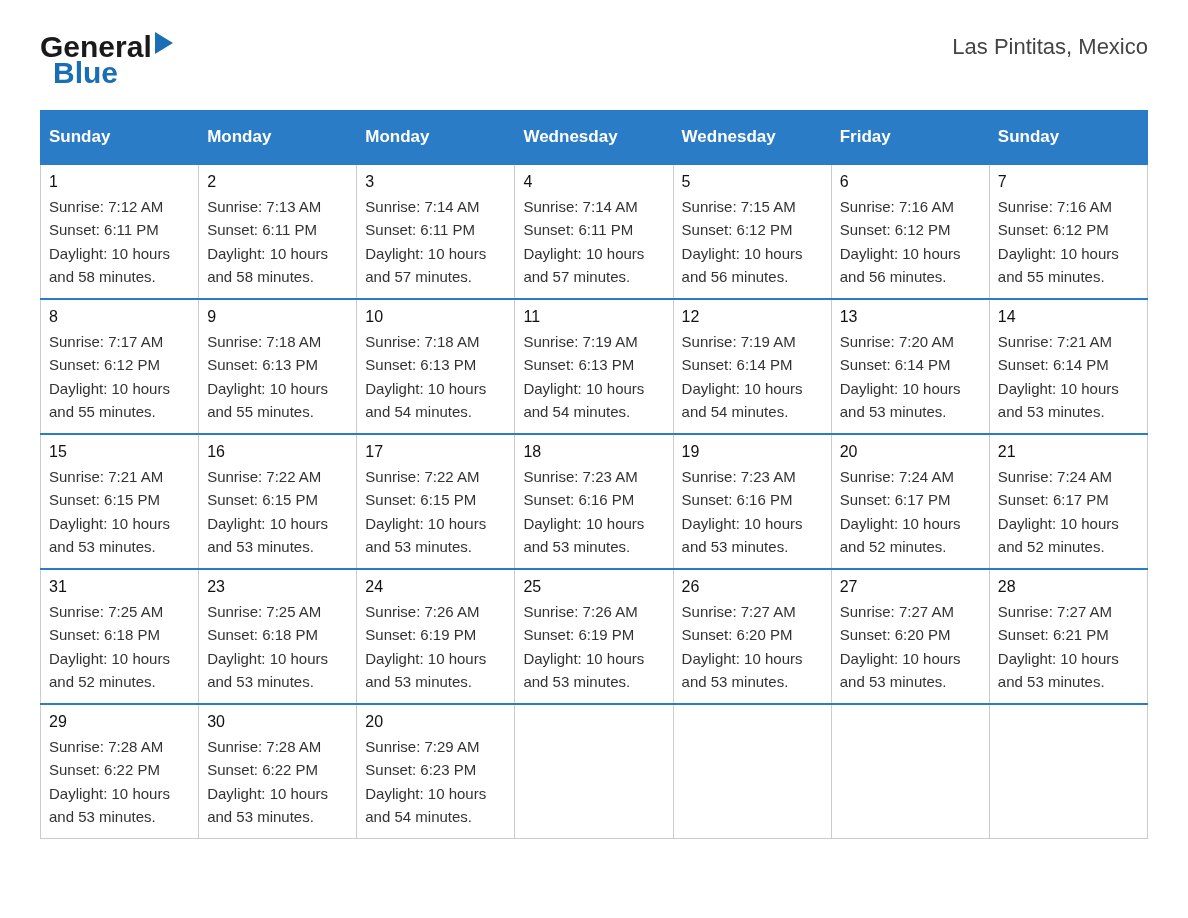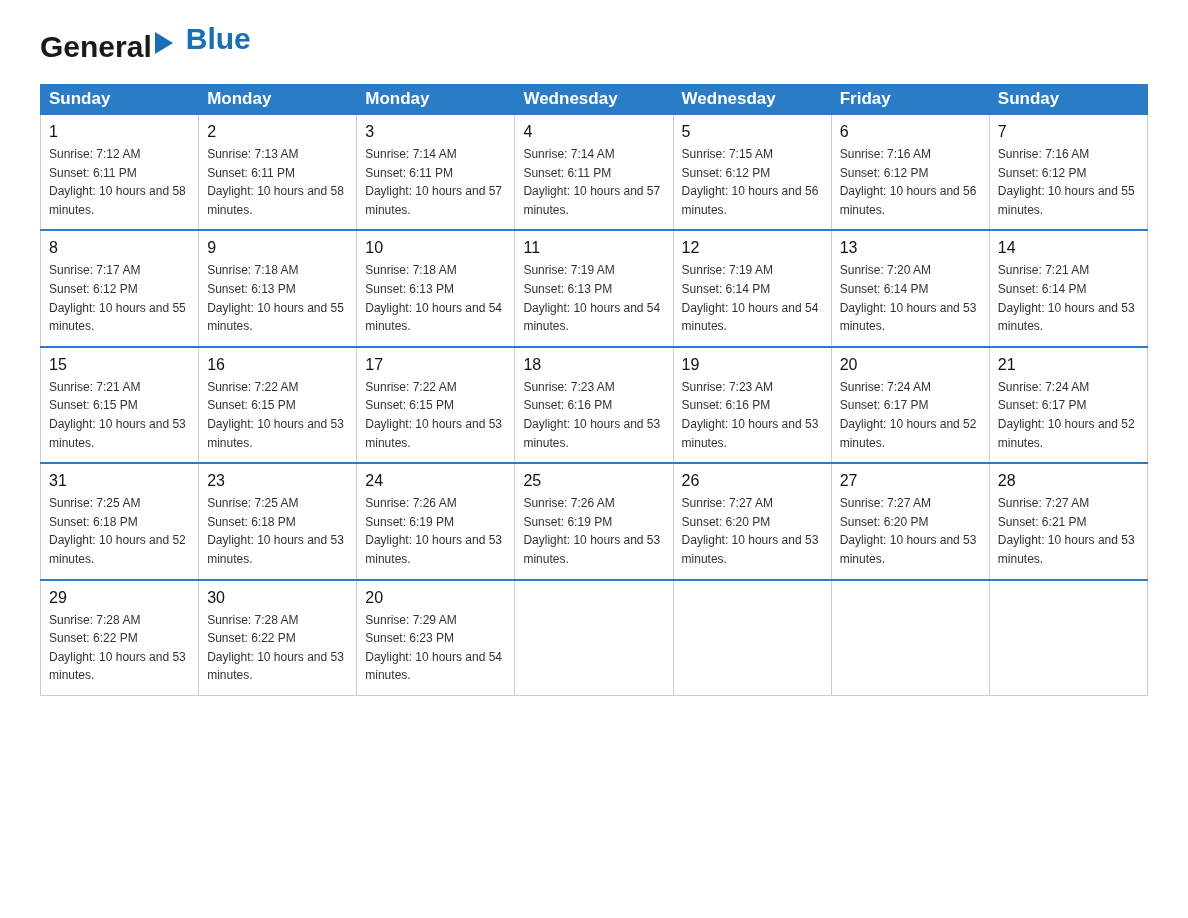--- a/index.html
+++ b/index.html
@@ -11,21 +11,21 @@
       min-height: 918px;
     }
     .header {
       display: flex;
       justify-content: space-between;
       align-items: flex-start;
       margin-bottom: 20px;
     }
     .logo {
       display: flex;
-      flex-direction: row;
+      flex-direction: column;
       align-items: flex-start;
     }
     .title-block {
       text-align: right;
     }
     .month-year {
       font-size: 52px;
       font-weight: bold;
       color: #1a1a1a;
       line-height: 1.1;
@@ -38,21 +38,21 @@
     .calendar {
       width: 100%;
       border-collapse: collapse;
       margin-top: 10px;
     }
     .calendar th {
       background: #2a7cc7;
       color: #fff;
       font-size: 17px;
       font-weight: bold;
-      padding: 4px 8px;
+      padding: 16px 8px;
       text-align: left;
       border: 1px solid #2a7cc7;
     }
     .calendar td {
       vertical-align: top;
       padding: 8px 8px 10px 8px;
       border: 1px solid #ccc;
       border-top: 2px solid #2a7cc7;
       width: 14.28%;
       font-size: 13px;
@@ -65,21 +65,21 @@
       border-top: 2px solid #2a7cc7;
     }
     .day-num {
       font-size: 16px;
       font-weight: normal;
       color: #111;
       margin-bottom: 4px;
       display: block;
     }
     .day-info {
-      font-size: 12px;
+      font-size: 15px;
       color: #333;
       line-height: 1.55;
     }
     .calendar tr td {
       border-bottom: 1px solid #ccc;
     }
   </style>
 </head>
 <body>
 
@@ -89,20 +89,21 @@
       <span style="font-size:30px; font-weight:bold; color:#1a1a1a;">General</span>
       <span style="display:inline-block; margin-left:3px; margin-bottom:4px;">
         <svg width="18" height="22" viewBox="0 0 18 22">
           <polygon points="0,0 18,11 0,22" fill="#1a6eb5"></polygon>
         </svg>
       </span>
     </div>
     <div style="font-size:30px; font-weight:bold; color:#1a6eb5; margin-top:-8px; margin-left:13px;">Blue</div>
   </div>
   <div class="title-block">
+    <div class="location">Las Pintitas, Mexico</div>
   </div>
 </div>
 
 <table class="calendar">
   <thead>
     <tr>
       <th>Sunday</th>
       <th>Monday</th>
       <th>Monday</th>
       <th>Wednesday</th>

